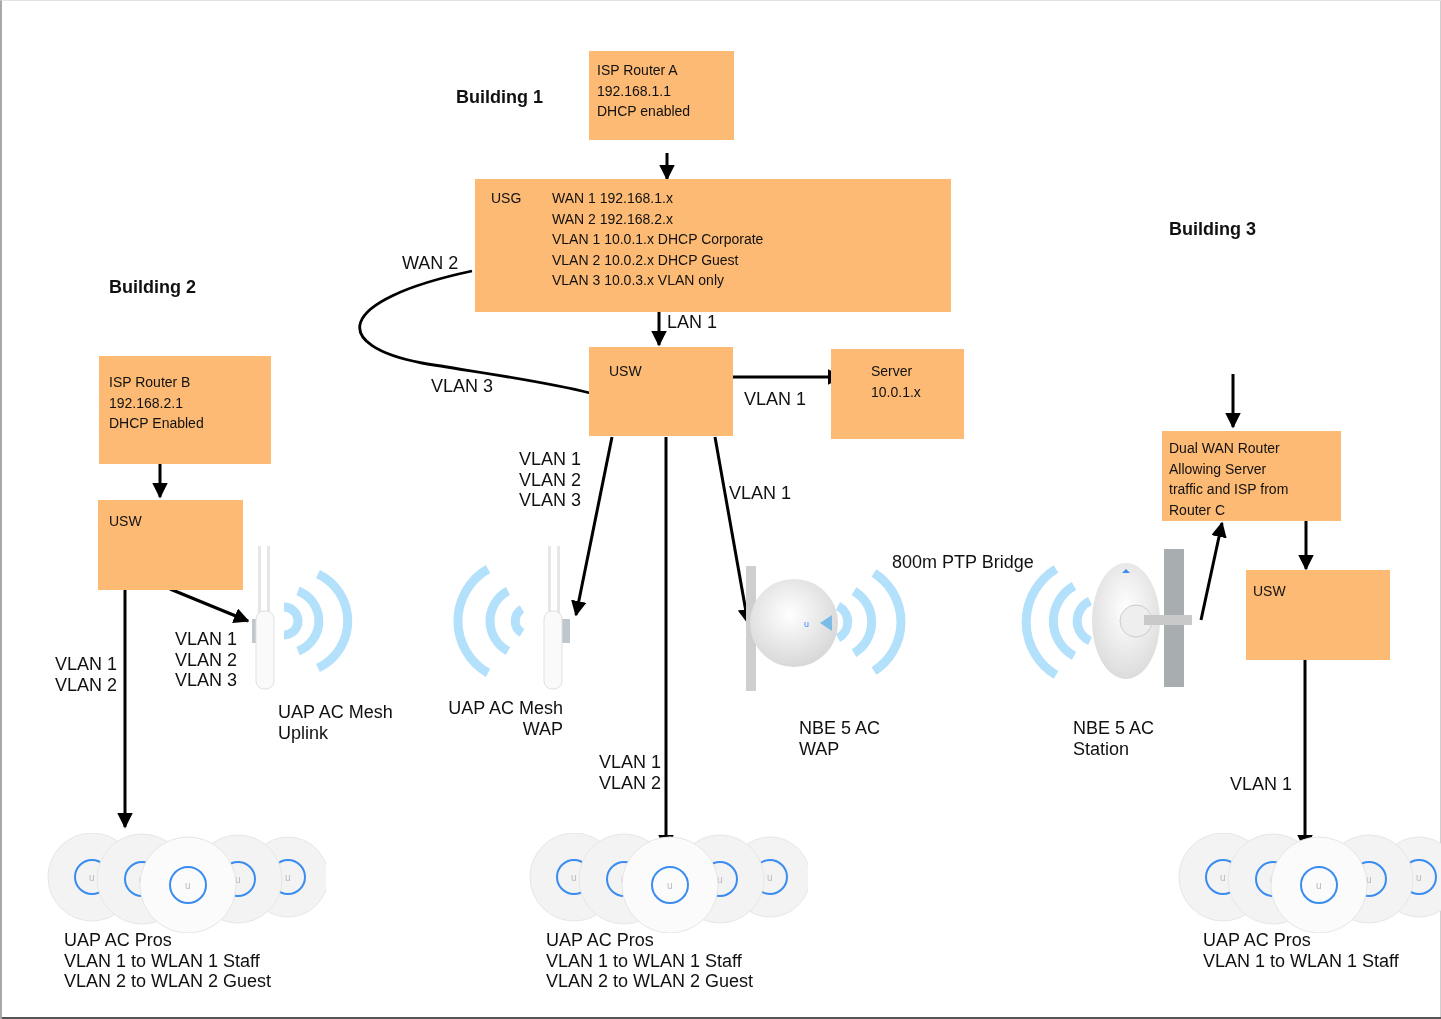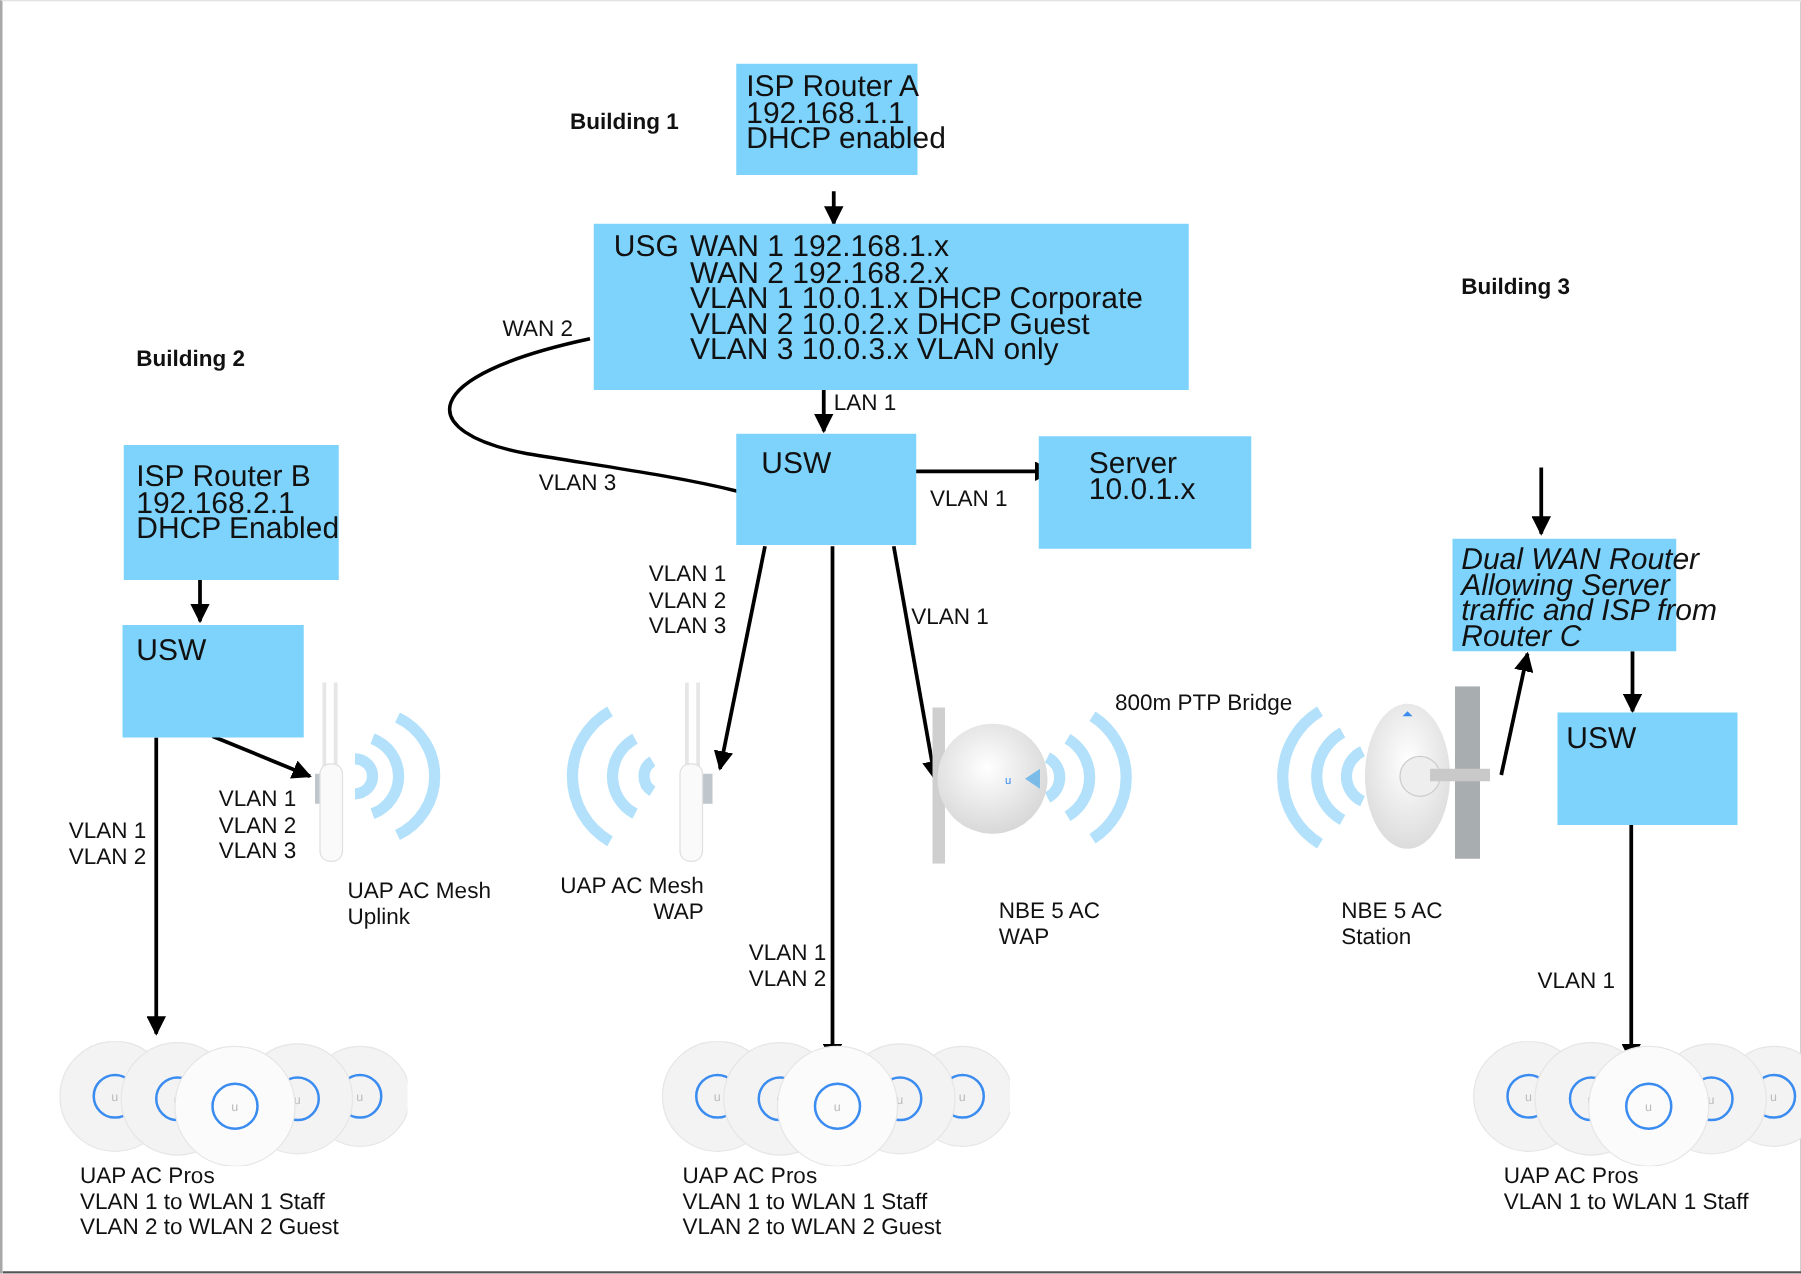--- a/index.html
+++ b/index.html
@@ -15,23 +15,23 @@
     border-top: 1px solid #e2e2e2;
   }
   #canvas::after {
     content: ""; position: absolute; left: 0; right: 0; bottom: 0; height: 2px; background: #555;
   }
   #canvas::before {
     content: ""; position: absolute; top: 0; right: 0; bottom: 0; width: 1px; background: #cfcfcf;
   }
   .box {
     position: absolute;
-    background: #7dd3fc;
+    background: #fdba74;
     box-sizing: border-box;
-    font-size: 24px;
+    font-size: 14px;
     line-height: 20.5px;
   }
   .box .ln { display: block; white-space: nowrap; }
   .lbl {
     position: absolute; font-size: 18px; line-height: 20.5px; white-space: nowrap;
   }
   .lbl .ln { display: block; }
   .bold { font-weight: bold; }
   .right { text-align: right; }
   svg.layer { position: absolute; left: 0; top: 0; }
@@ -126,37 +126,37 @@
       <span class="ln">VLAN 1 10.0.1.x DHCP Corporate</span>
       <span class="ln">VLAN 2 10.0.2.x DHCP Guest</span>
       <span class="ln">VLAN 3 10.0.3.x VLAN only</span>
     </div>
   </div>
 
   <div class="box" style="left:587px;top:346px;width:144px;height:89px;padding:14px 0 0 20px;">
     <span class="ln">USW</span>
   </div>
 
-  <div class="box" style="left:829px;top:348px;width:170px;height:90px;padding:12px 0 0 40px;">
+  <div class="box" style="left:829px;top:348px;width:133px;height:90px;padding:12px 0 0 40px;">
     <span class="ln">Server</span>
     <span class="ln">10.0.1.x</span>
   </div>
 
   <div class="box" style="left:97px;top:355px;width:172px;height:108px;padding:16px 0 0 10px;">
     <span class="ln">ISP Router B</span>
     <span class="ln">192.168.2.1</span>
     <span class="ln">DHCP Enabled</span>
   </div>
 
   <div class="box" style="left:96px;top:499px;width:145px;height:90px;padding:11px 0 0 11px;">
     <span class="ln">USW</span>
   </div>
 
 
-  <div class="box" style="left:1160px;top:430px;width:179px;height:90px;padding:7px 0 4px 7px;font-style:italic;">
+  <div class="box" style="left:1160px;top:430px;width:179px;height:90px;padding:7px 0 4px 7px;">
     <span class="ln">Dual WAN Router</span>
     <span class="ln">Allowing Server</span>
     <span class="ln">traffic and ISP from</span>
     <span class="ln">Router C</span>
   </div>
 
   <div class="box" style="left:1244px;top:569px;width:144px;height:90px;padding:11px 0 0 7px;">
     <span class="ln">USW</span>
   </div>
 

